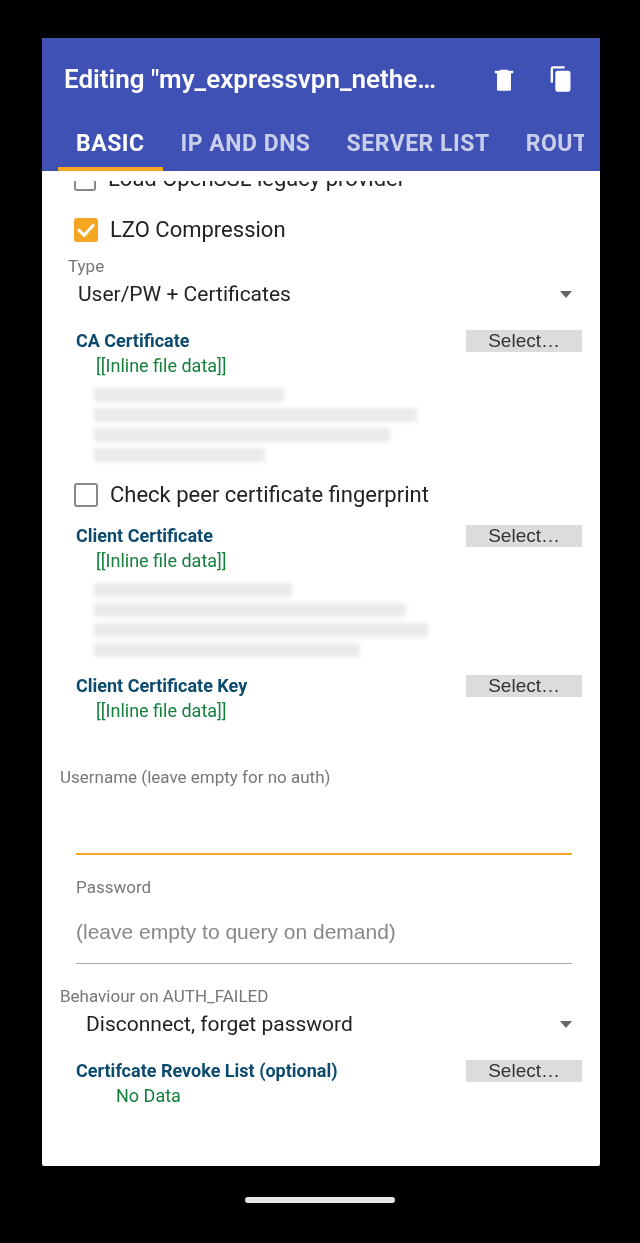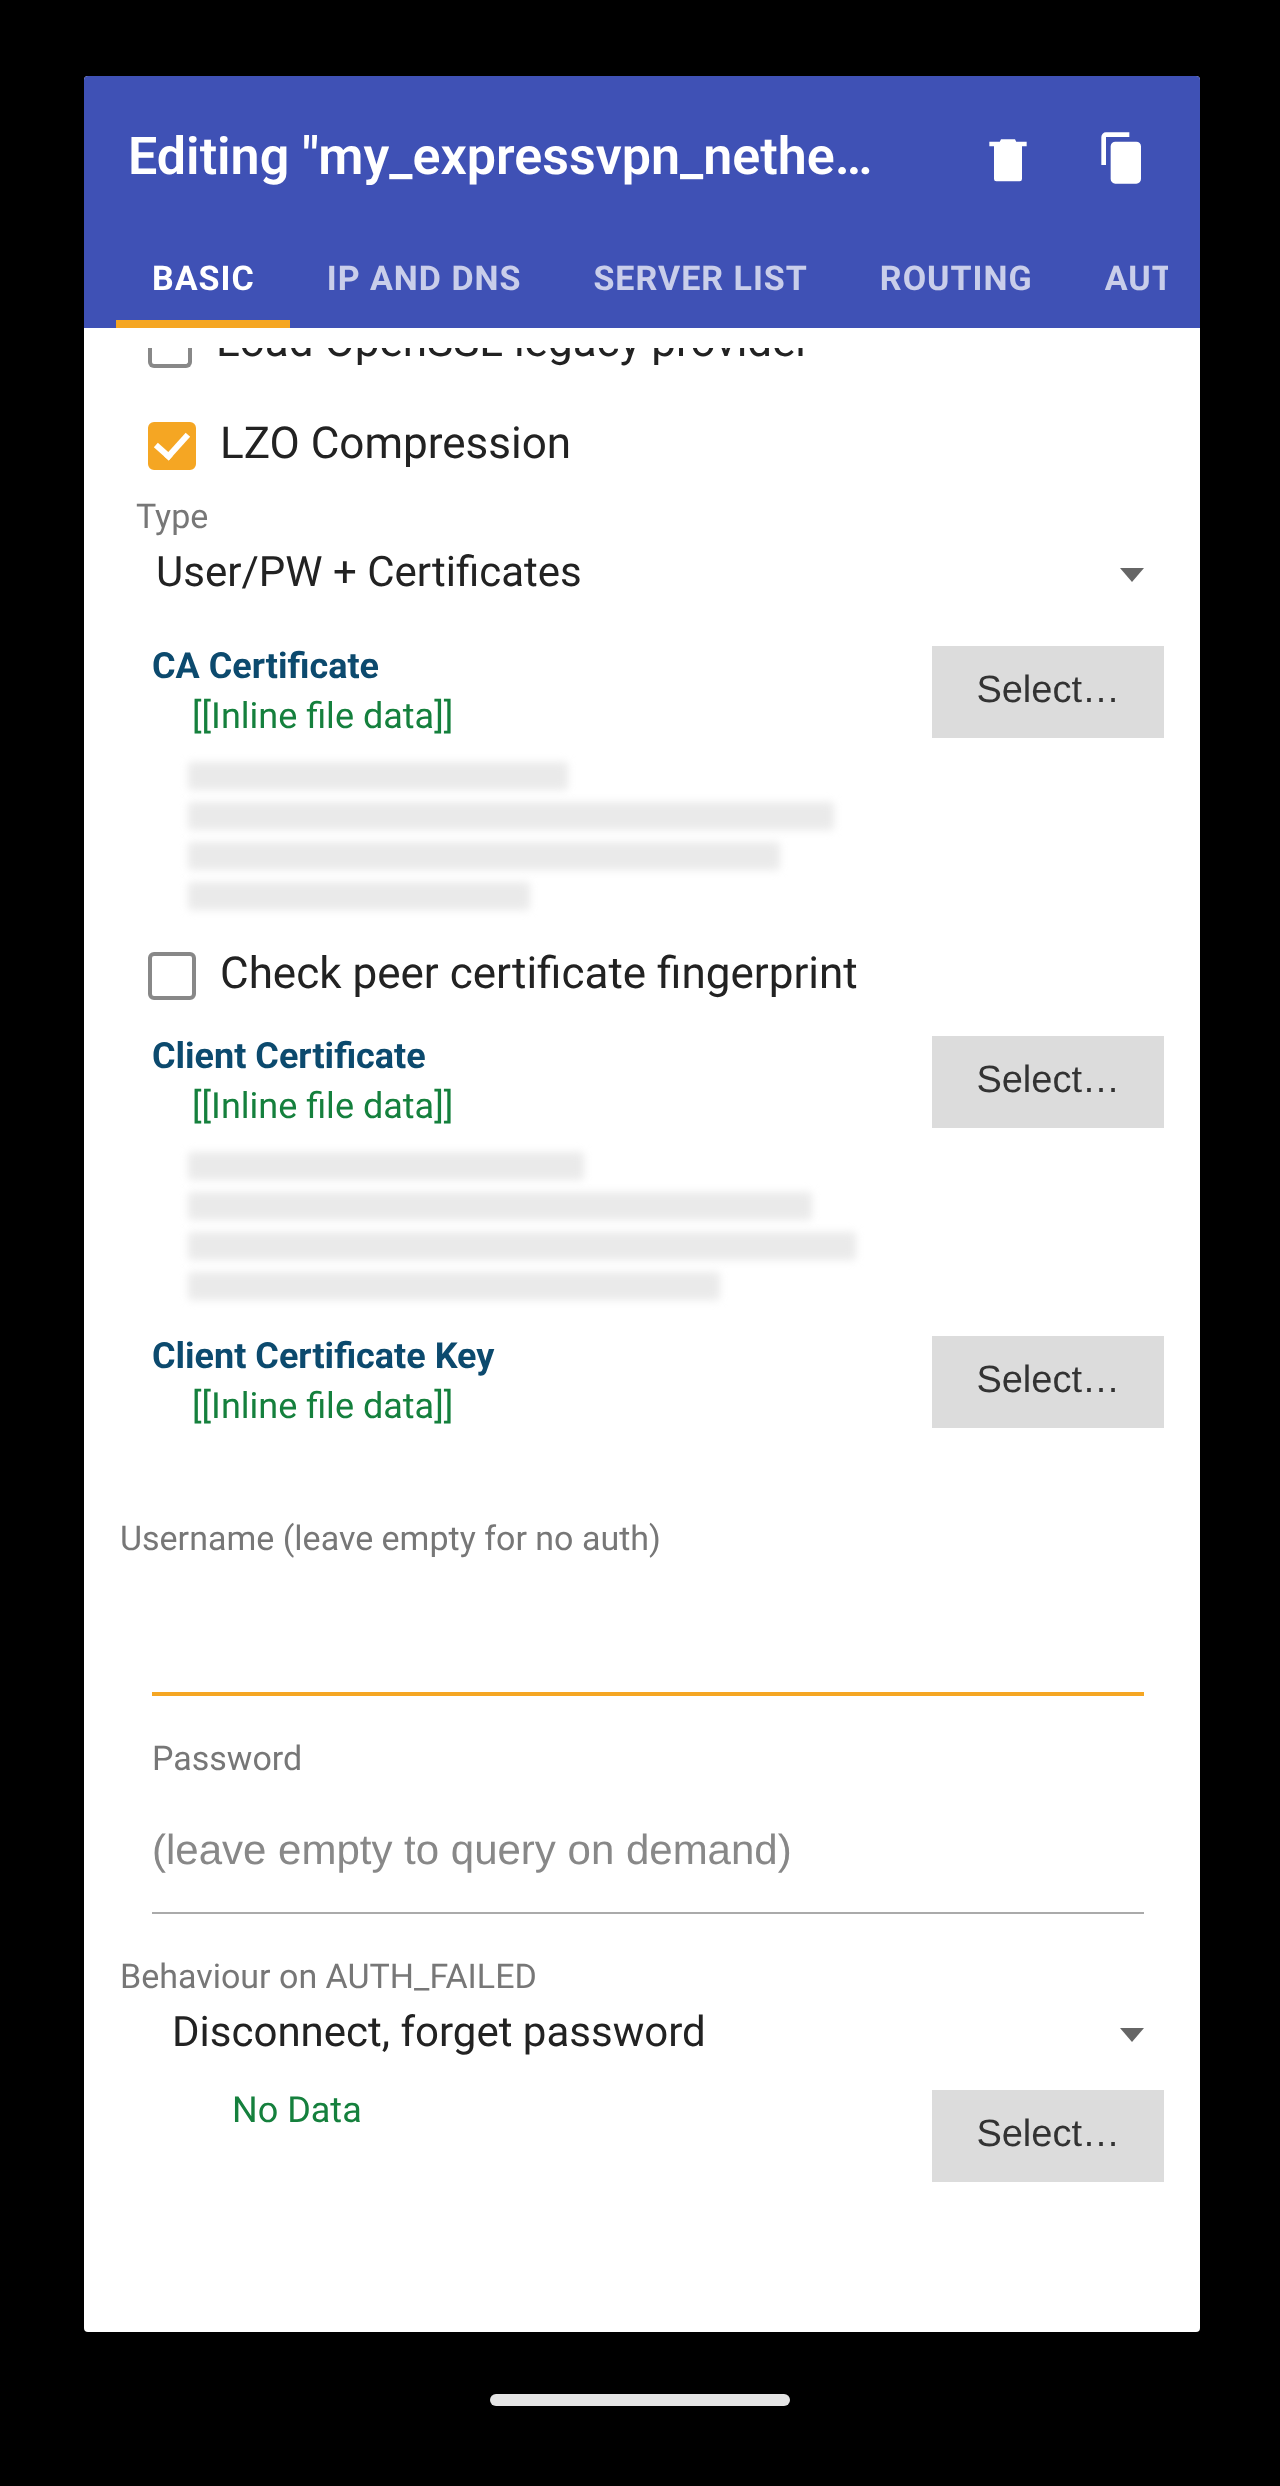--- a/index.html
+++ b/index.html
@@ -34,21 +34,21 @@
   }
   .appbar-icons { display: flex; gap: 28px; align-items: center; padding-right: 6px; }
   .icon svg { width: 28px; height: 28px; fill: #fff; display:block; }
   .tabs {
     display: flex;
     gap: 0;
     overflow: hidden;
   }
   .tab {
     padding: 14px 18px 14px 18px;
-    font-size: 17px;
+    font-size: 23px;
     font-weight: 700;
     letter-spacing: 0.5px;
     color: rgba(255,255,255,0.72);
     white-space: nowrap;
   }
   .tab.active {
     color: #fff;
     border-bottom: 4px solid #f5a623;
     padding-bottom: 10px;
   }
@@ -109,21 +109,21 @@
   .section-label { font-size: 18px; font-weight:700; color:#0c4a6e; margin: 18px 0 4px 16px; }
   .sub-val { font-size: 18px; color:#15803d; margin: 2px 0 0 36px; }
   .cert-block {
     position: relative;
     margin-bottom: 10px;
   }
   .select-btn {
     position: absolute;
     right: 0; top: 0;
     background: #dcdcdc;
-    padding: 12px 22px;
+    padding: 0 22px;
     font-size: 19px;
     color:#333;
     border:none;
   }
   .blur-box {
     margin: 12px 0 6px 34px;
     width: 380px;
     display:flex; flex-direction:column; gap:6px;
   }
   .blur-line {
@@ -251,20 +251,21 @@
 
     <div style="height:14px"></div>
 
     <div class="field-label" style="margin-left:0">Behaviour on AUTH_FAILED</div>
     <div class="dropdown-row" style="padding-left:26px">
       <div class="dropdown-val">Disconnect, forget password</div>
       <div class="caret"></div>
     </div>
 
     <div class="cert-block" style="margin-top:10px">
+      <div class="section-label">Certifcate Revoke List (optional)</div>
       <button class="select-btn">Select…</button>
       <div class="sub-val" style="margin-left:56px">No Data</div>
     </div>
 
   </div>
 </div>
 
 <div class="home-indicator"></div>
 
 </body></html>

